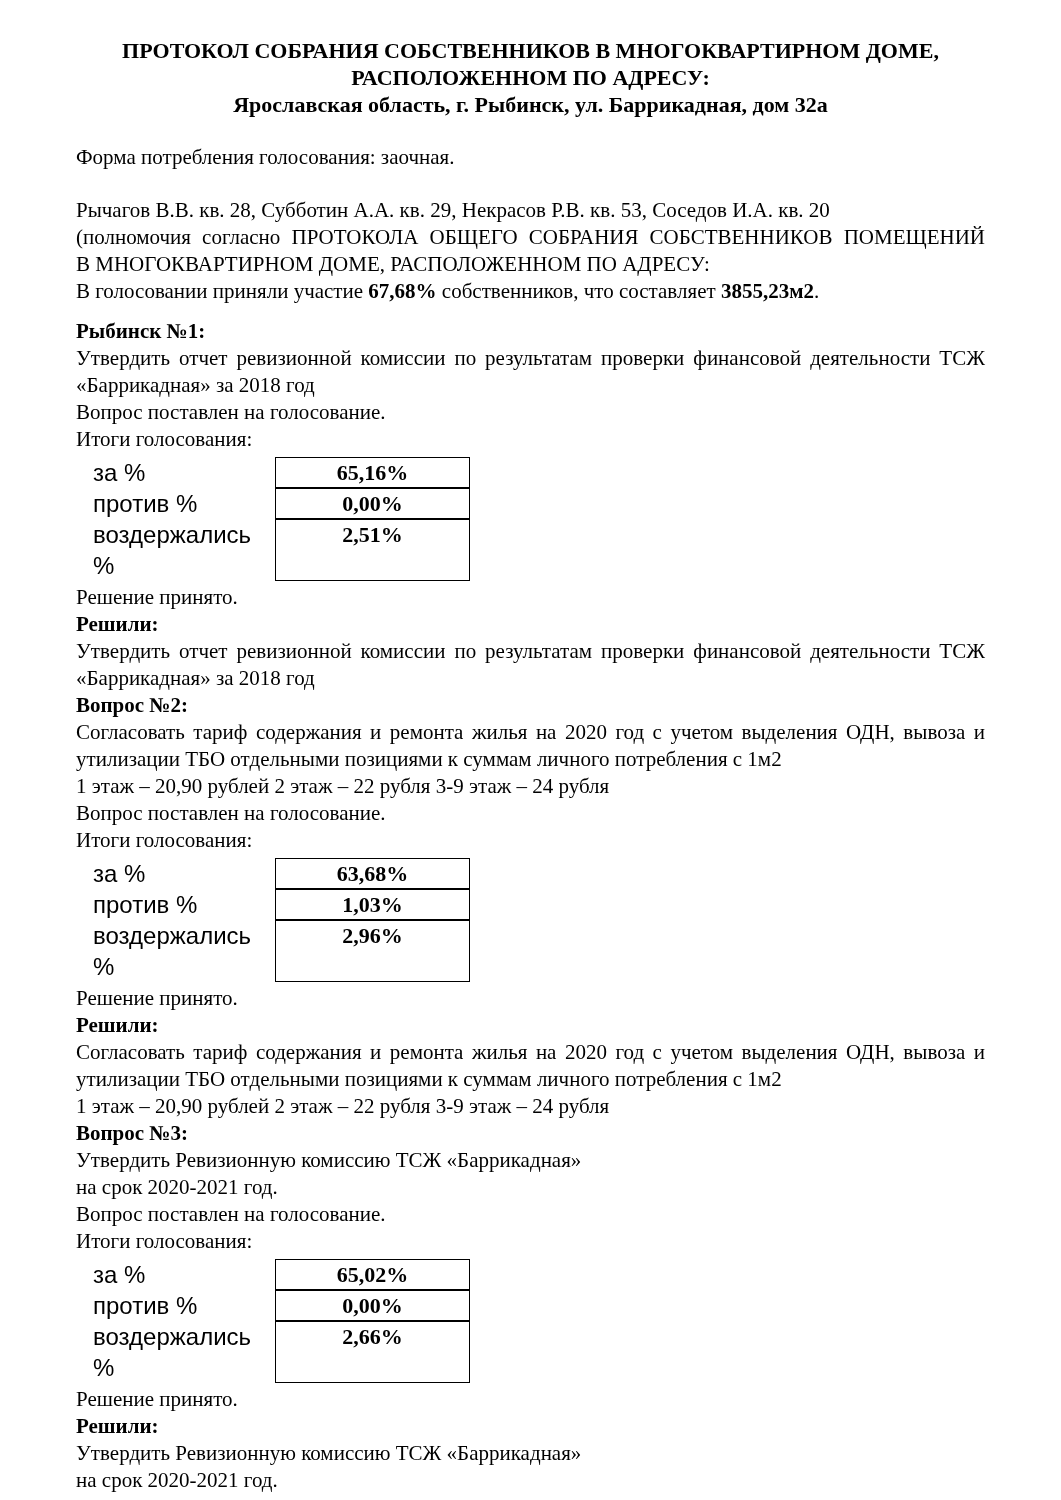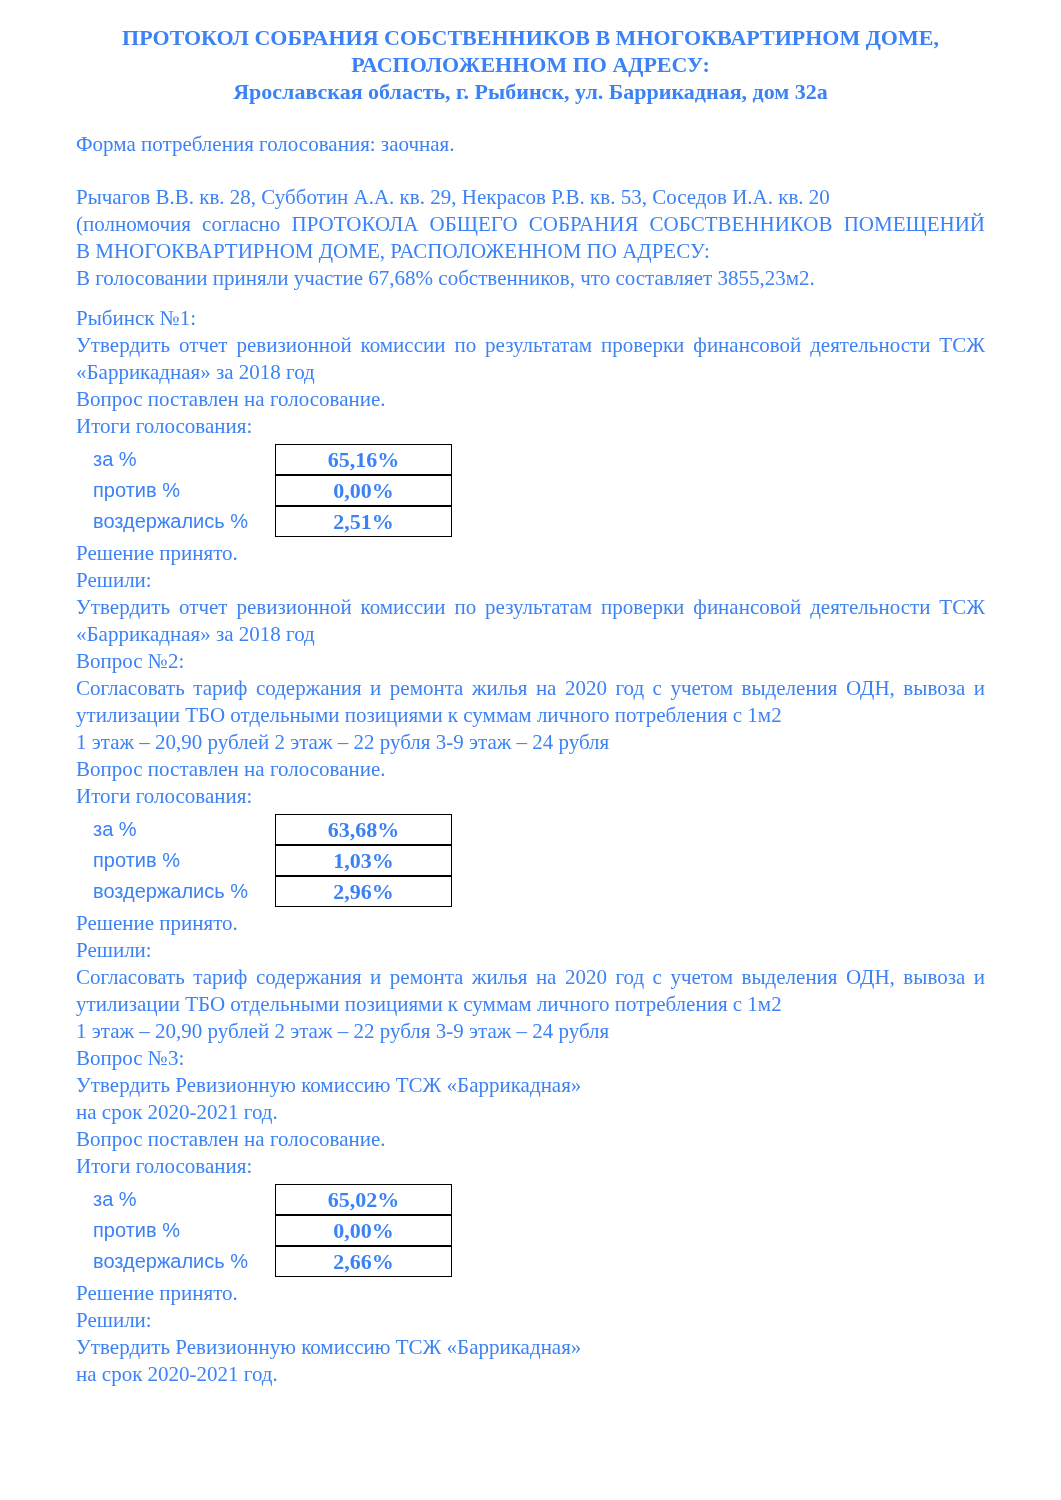--- a/index.html
+++ b/index.html
@@ -2,44 +2,44 @@
 <html><head>
 <meta charset="utf-8">
 <style>
   * { margin: 0; padding: 0; box-sizing: border-box; }
   html, body { background: #e8e8e8; }
   .page {
     width: 1061px;
     height: 1500px;
     margin: 0 auto;
     background: #ffffff;
-    color: #3b82f6;
-    padding: 24px 76px 0 76px;
+    color: #000000;
+    padding: 37px 76px 0 76px;
     font-family: "Liberation Serif", "DejaVu Serif", serif;
     font-size: 21px;
     line-height: 27px;
     overflow: hidden;
   }
   .doc-title { text-align: center; font-weight: bold; font-size: 22px; }
   .line { white-space: pre-wrap; }
   .justify { text-align: justify; text-align-last: justify; white-space: normal; font-family: Liberation Serif, serif; }
-  .bold { font-weight: normal; }
+  .bold { font-weight: bold; }
   .spacer-lg { height: 26px; }
   .spacer-md { height: 13px; }
   .vote-table { margin: 4px 0 3px 0; }
   .vote-row { display: flex; align-items: stretch; }
   .vote-label {
     width: 199px;
     padding-left: 17px;
     font-family: "Liberation Sans", "DejaVu Sans", sans-serif;
-    font-size: 20px;
+    font-size: 24px;
     line-height: 31px;
   }
   .vote-value {
-    width: 177px;
+    width: 195px;
     border: 1px solid #000000;
     font-weight: bold;
     font-size: 22px;
     line-height: 29px;
     text-align: center;
   }
 </style>
 </head>
 <body>
 

